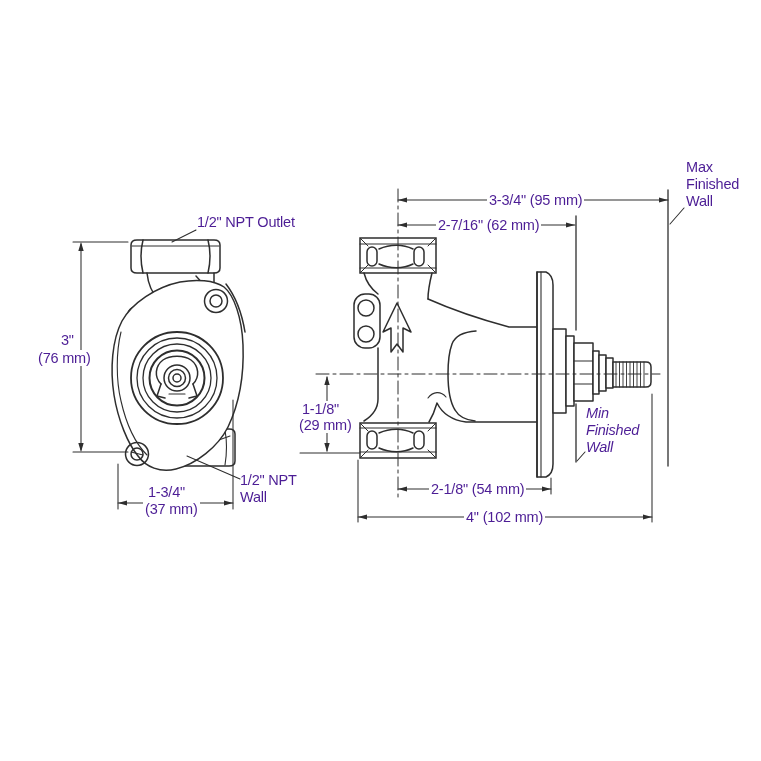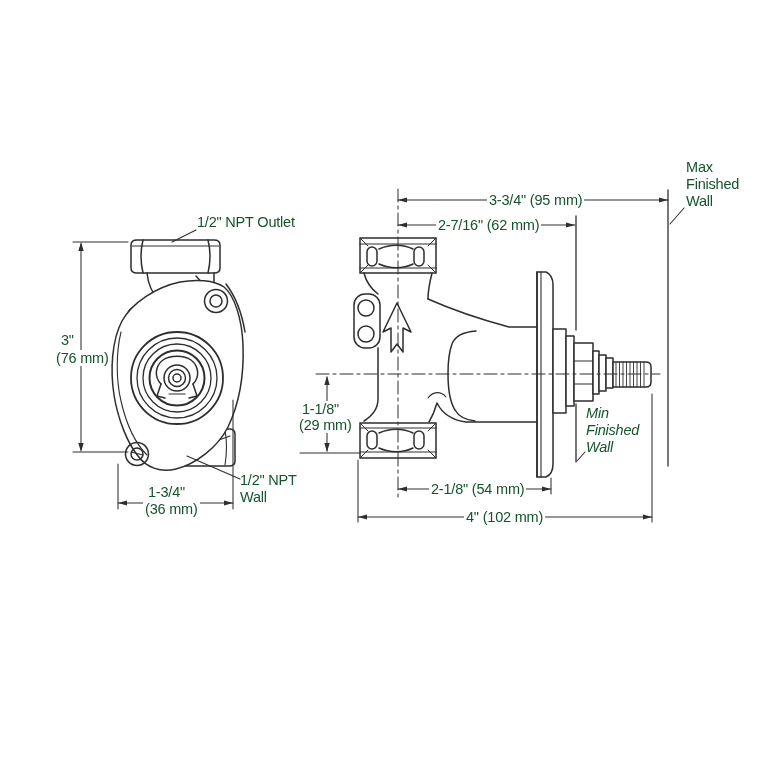--- a/index.html
+++ b/index.html
@@ -1,20 +1,20 @@
 <!DOCTYPE html>
 <html><head>
 <meta charset="utf-8">
 <style>
   html,body{margin:0;padding:0;background:#ffffff;}
   #canvas{position:relative;width:761px;height:761px;background:#ffffff;overflow:hidden;
           font-family:"Liberation Sans", sans-serif;color:#231f20;}
   #drawing-svg{position:absolute;left:0;top:0;}
   .lbl{position:absolute;font-size:14.5px;line-height:16px;letter-spacing:-0.2px;
-       color:#14532d;white-space:nowrap;}
+       color:#4c1d95;white-space:nowrap;}
   .bg{background:#ffffff;padding:0 2px;}
   .stack span{display:block;line-height:17px;}
 </style>
 </head>
 <body>
 
 <div id="canvas">
 
   <svg id="drawing-svg" width="761" height="761" viewBox="0 0 761 761">
     <g stroke="#2e2e2e" fill="none" stroke-linecap="round" stroke-linejoin="round">
@@ -153,24 +153,24 @@
         <polygon points="551,489 542,486.4 542,491.6"></polygon>
         <polygon points="358,517 367,514.4 367,519.6"></polygon>
         <polygon points="652,517 643,514.4 643,519.6"></polygon>
       </g>
     </g>
   </svg>
 
   <div class="lbl" style="left:197px;top:214px;">1/2" NPT Outlet</div>
 
   <div class="lbl bg" style="left:59px;top:332px;">3"</div>
-  <div class="lbl bg" style="left:54px;top:350px;">(76 mm)</div>
+  <div class="lbl bg" style="left:36px;top:350px;">(76 mm)</div>
 
   <div class="lbl bg" style="left:146px;top:484px;">1-3/4"</div>
-  <div class="lbl bg" style="left:143px;top:501px;">(36 mm)</div>
+  <div class="lbl bg" style="left:143px;top:501px;">(37 mm)</div>
 
   <div class="lbl stack" style="left:240px;top:472px;">
     <span>1/2" NPT</span>
     <span>Wall</span>
   </div>
 
   <div class="lbl bg" style="left:487px;top:192px;">3-3/4" (95 mm)</div>
   <div class="lbl bg" style="left:436px;top:217px;">2-7/16" (62 mm)</div>
 
   <div class="lbl bg" style="left:300px;top:401px;">1-1/8"</div>

